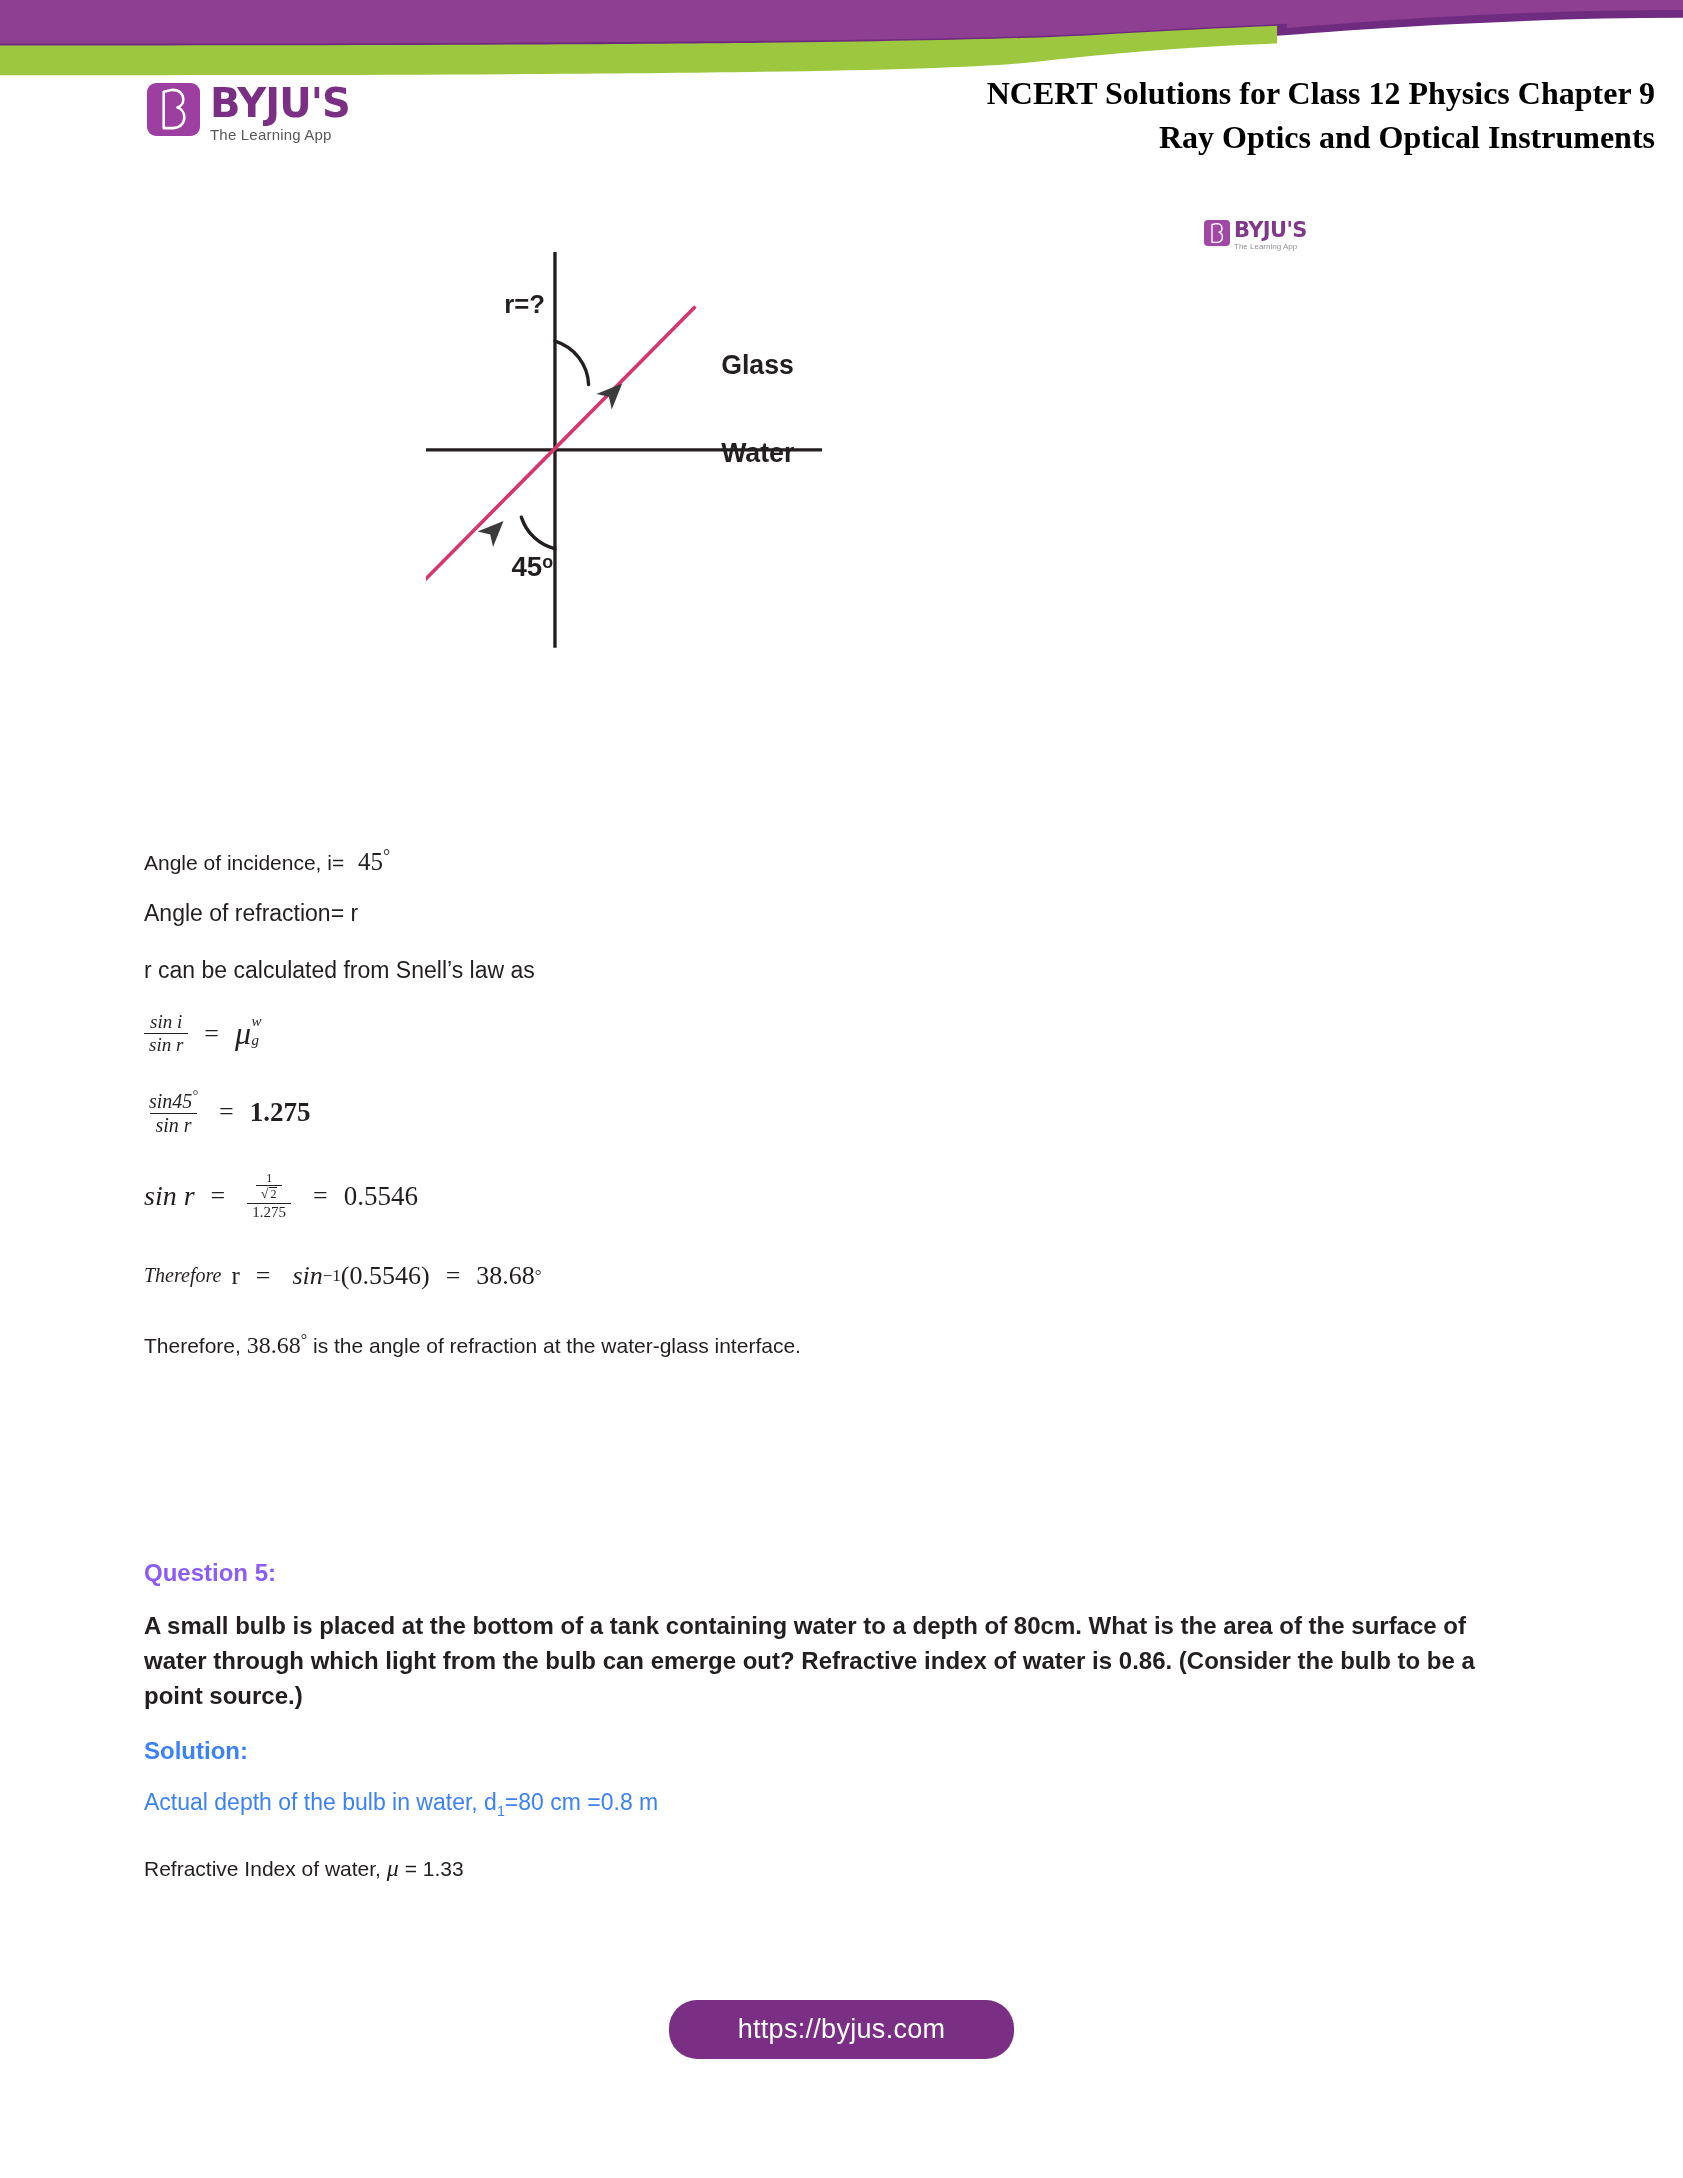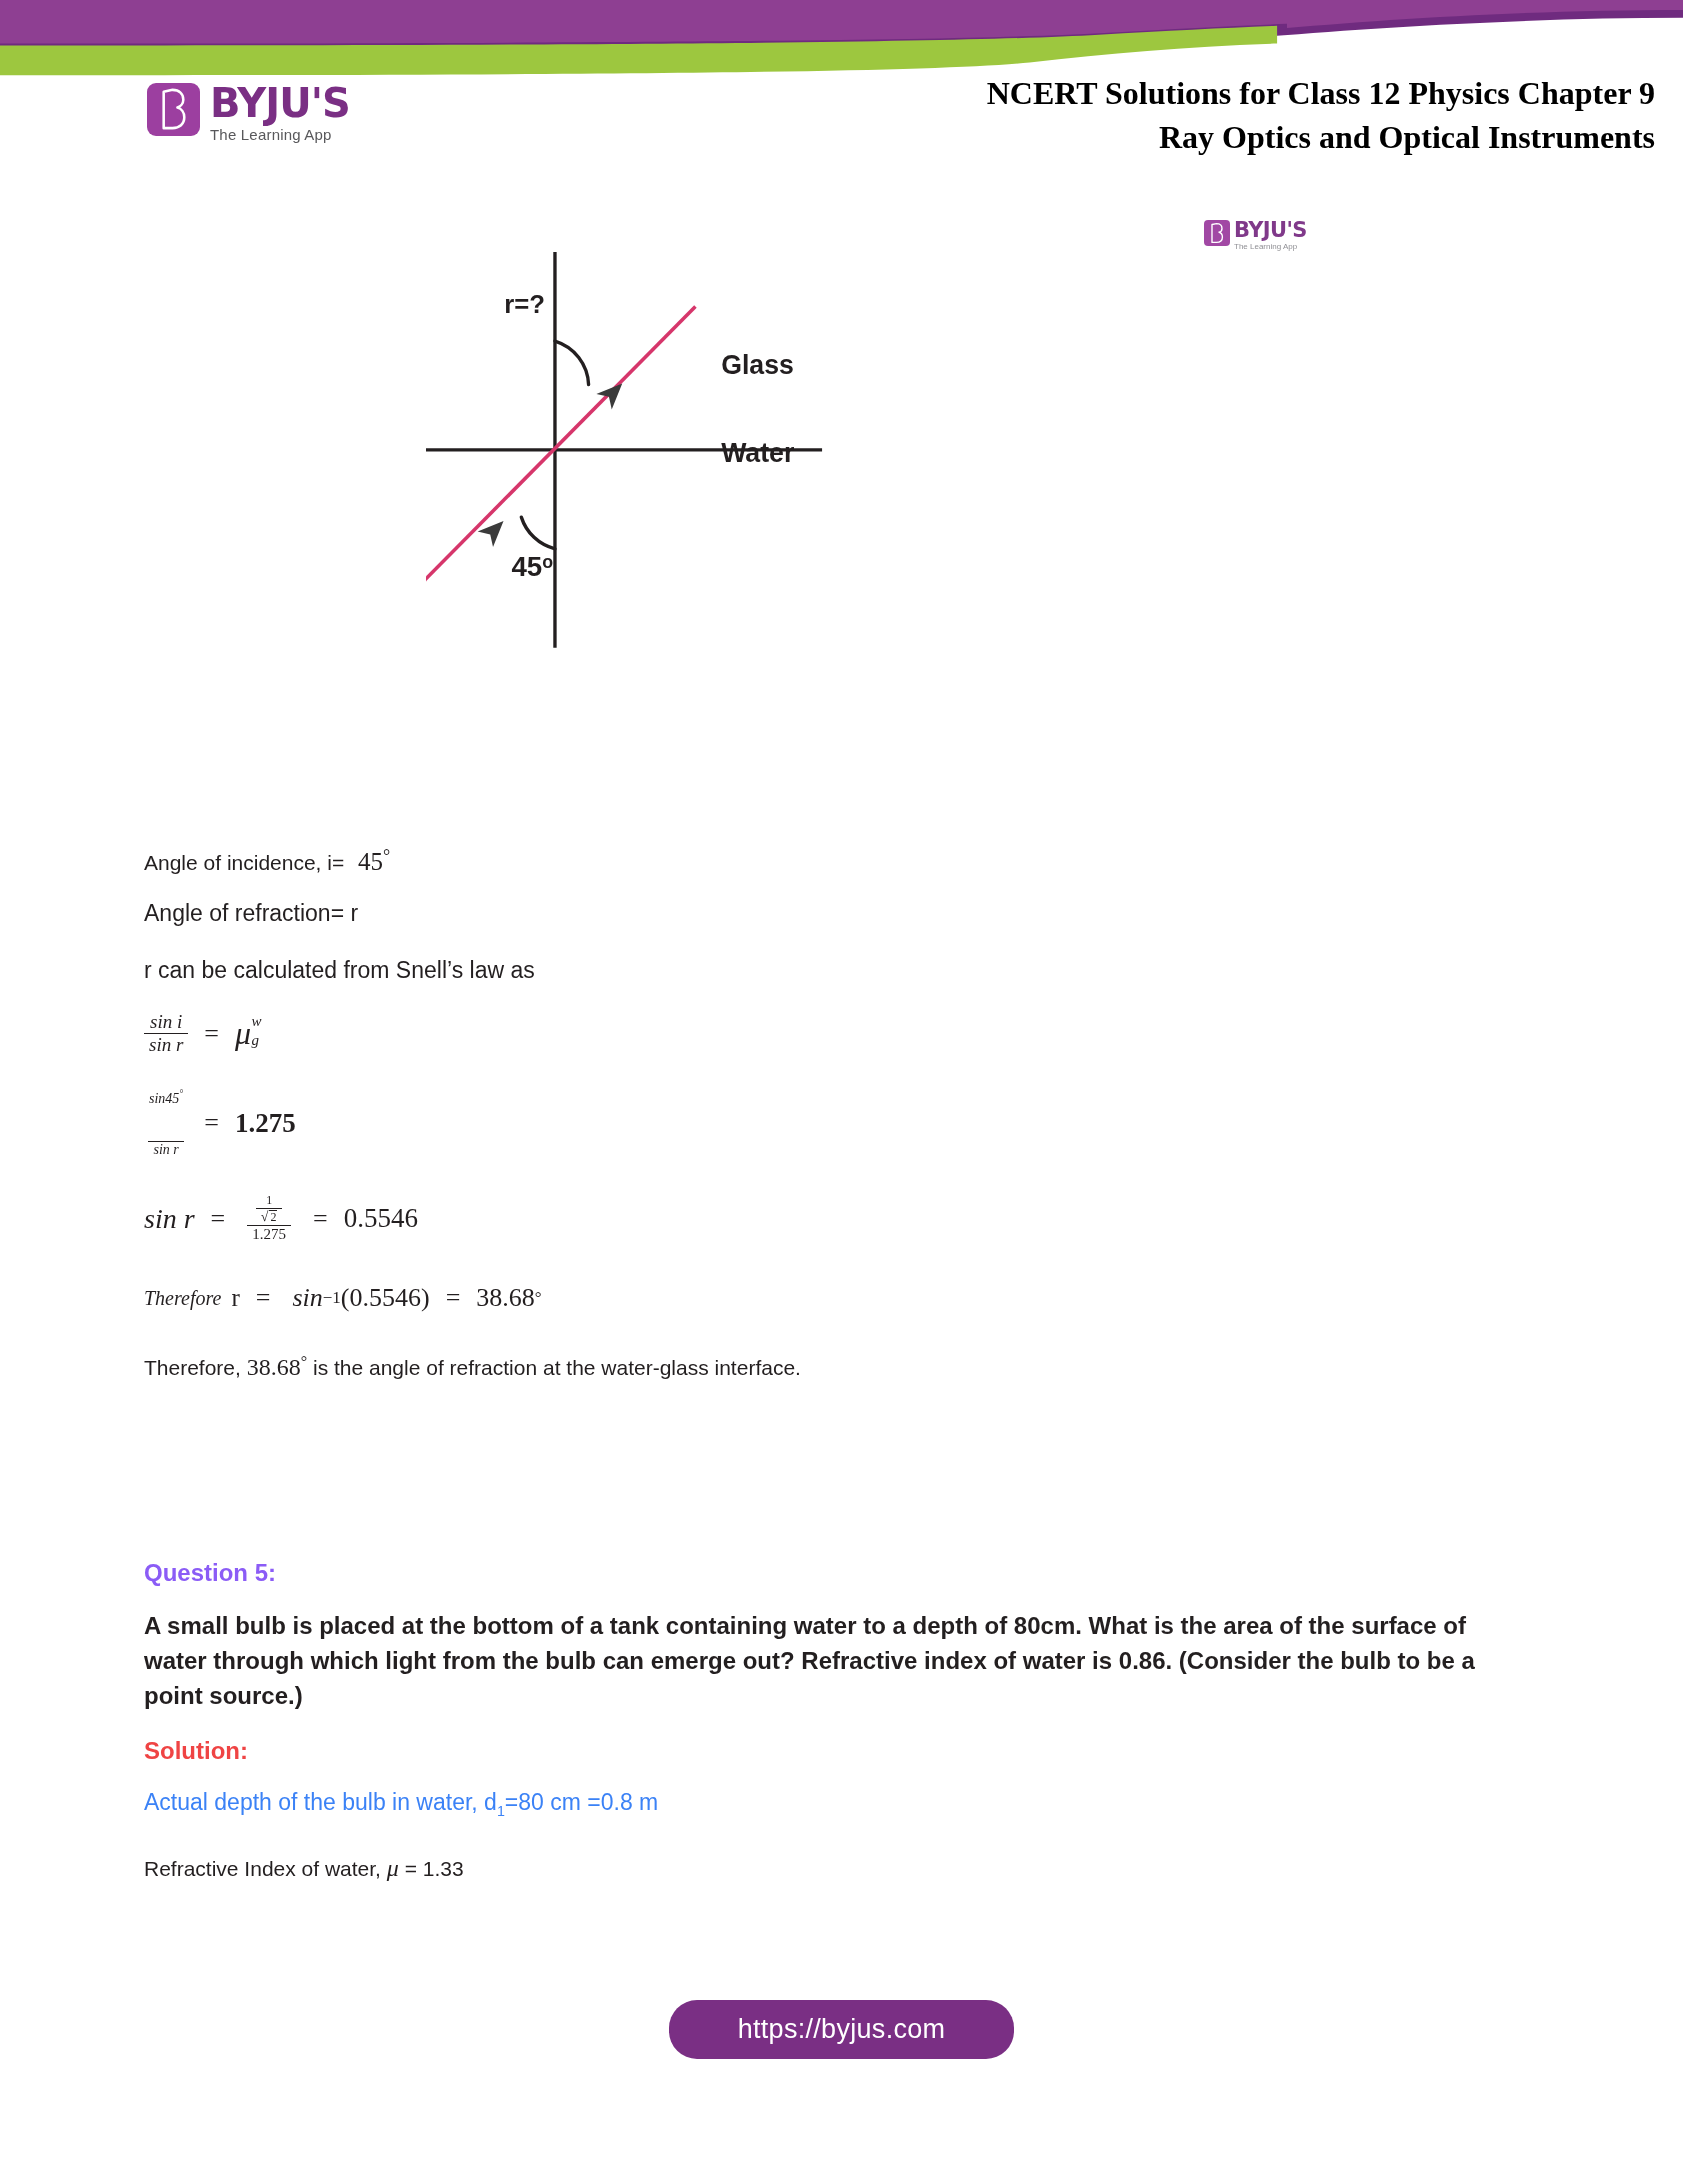--- a/index.html
+++ b/index.html
@@ -199,21 +199,21 @@
     font-size: 24px;
     color: #231f20;
     line-height: 1.45;
     margin: 0 0 24px 0;
     width: 1366px;
   }
   .sol-head {
     font-family: "Liberation Sans", sans-serif;
     font-weight: 700;
     font-size: 24px;
-    color: #ef4444;
+    color: #3b82f6;
     margin: 0 0 24px 0;
   }
   .sol-line {
     font-family: "Liberation Sans", sans-serif;
     font-size: 23px;
     color: #3b82f6;
     margin: 0 0 36px 0;
   }
   .sol-line-sm {
     font-family: "Liberation Sans", sans-serif;
@@ -337,21 +337,21 @@
         <span class="num mi">sin i</span>
         <span class="den mi">sin r</span>
       </span>
       <span class="eqsign">=</span>
       <span style="font-size:32px;position:relative;display:inline-block;">
         <span class="mi">μ</span><span style="font-size:15px;position:absolute;left:102%;top:-2px;" class="mi">w</span><span style="font-size:15px;position:absolute;left:102%;top:17px;" class="mi">g</span>
       </span>
     </div>
 
     <div class="mathrow" style="margin-bottom:36px;">
-      <span class="frac" style="font-size:14px;gap:34px;">
+      <span class="frac" style="font-size:20px;">
         <span class="num mi"><span>sin45</span><span class="deg-small">°</span></span>
         <span class="den mi">sin r</span>
       </span>
       <span class="eqsign">=</span>
       <span style="font-size:27px;font-weight:bold;">1.275</span>
     </div>
 
     <div class="mathrow" style="margin-bottom:40px;">
       <span class="mi" style="font-size:28px;">sin r</span>
       <span class="eqsign">=</span>

